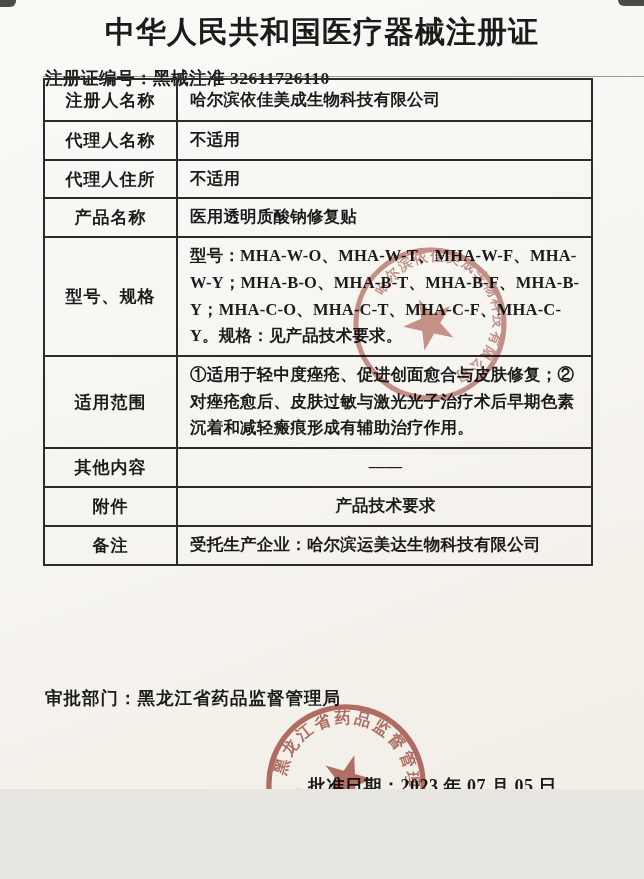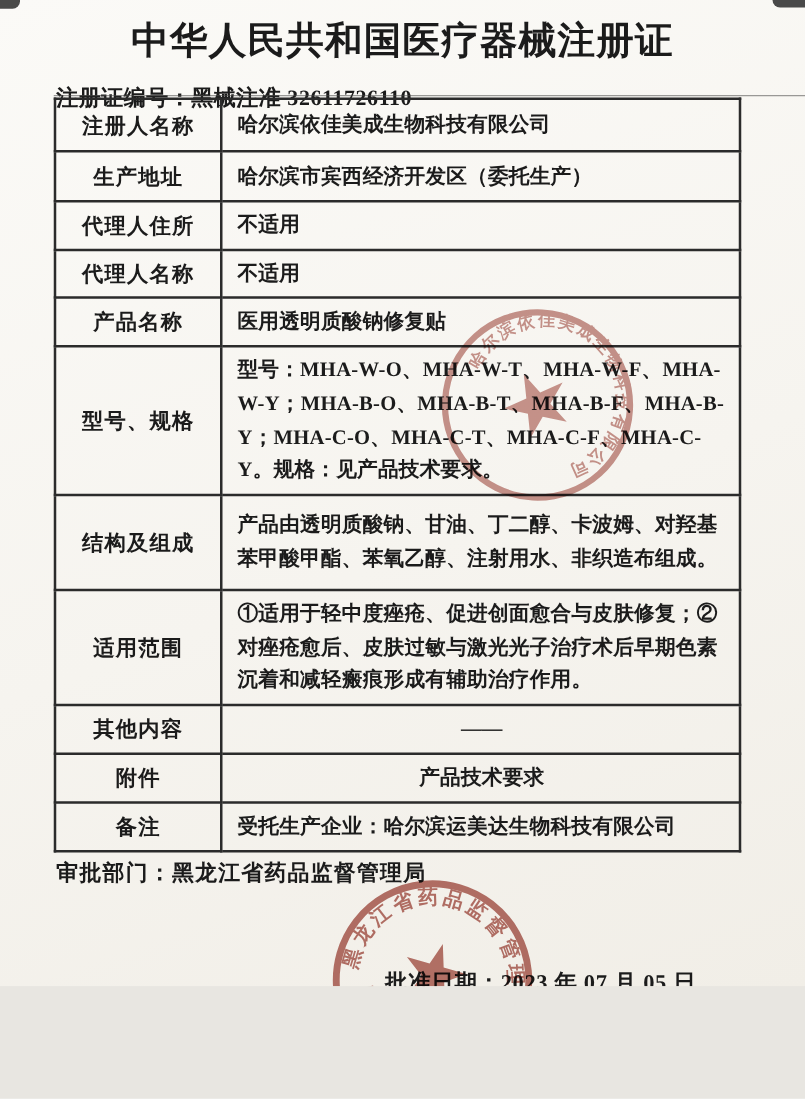--- a/index.html
+++ b/index.html
@@ -59,43 +59,35 @@
   <div class="regline">注册证编号：黑械注准 32611726110</div>
 
   <div class="scanline"></div>
 
   <table class="cert">
     <tbody>
       <tr style="height:42px">
         <td class="lbl">注册人名称</td>
         <td class="val">哈尔滨依佳美成生物科技有限公司</td>
       </tr>
-      <tr style="height:40px">
-        <td class="lbl">生产地址</td>
-        <td class="val">哈尔滨市宾西经济开发区（委托生产）</td>
+      <tr style="height:37px">
+        <td class="lbl">代理人名称</td>
+        <td class="val">不适用</td>
       </tr>
       <tr style="height:37px">
         <td class="lbl">代理人住所</td>
-        <td class="val">不适用</td>
-      </tr>
-      <tr style="height:37px">
-        <td class="lbl">代理人名称</td>
         <td class="val">不适用</td>
       </tr>
       <tr style="height:35px">
         <td class="lbl">产品名称</td>
         <td class="val">医用透明质酸钠修复贴</td>
       </tr>
       <tr style="height:86px">
         <td class="lbl">型号、规格</td>
         <td class="val">型号：MHA-W-O、MHA-W-T、MHA-W-F、MHA-W-Y；MHA-B-O、MHA-B-T、MHA-B-F、MHA-B-Y；MHA-C-O、MHA-C-T、MHA-C-F、MHA-C-Y。规格：见产品技术要求。</td>
-      </tr>
-      <tr style="height:76px">
-        <td class="lbl">结构及组成</td>
-        <td class="val">产品由透明质酸钠、甘油、丁二醇、卡波姆、对羟基苯甲酸甲酯、苯氧乙醇、注射用水、非织造布组成。</td>
       </tr>
       <tr style="height:84px">
         <td class="lbl">适用范围</td>
         <td class="val">①适用于轻中度痤疮、促进创面愈合与皮肤修复；②对痤疮愈后、皮肤过敏与激光光子治疗术后早期色素沉着和减轻瘢痕形成有辅助治疗作用。</td>
       </tr>
       <tr style="height:35px">
         <td class="lbl">其他内容</td>
         <td class="val center">——</td>
       </tr>
       <tr style="height:37px">

